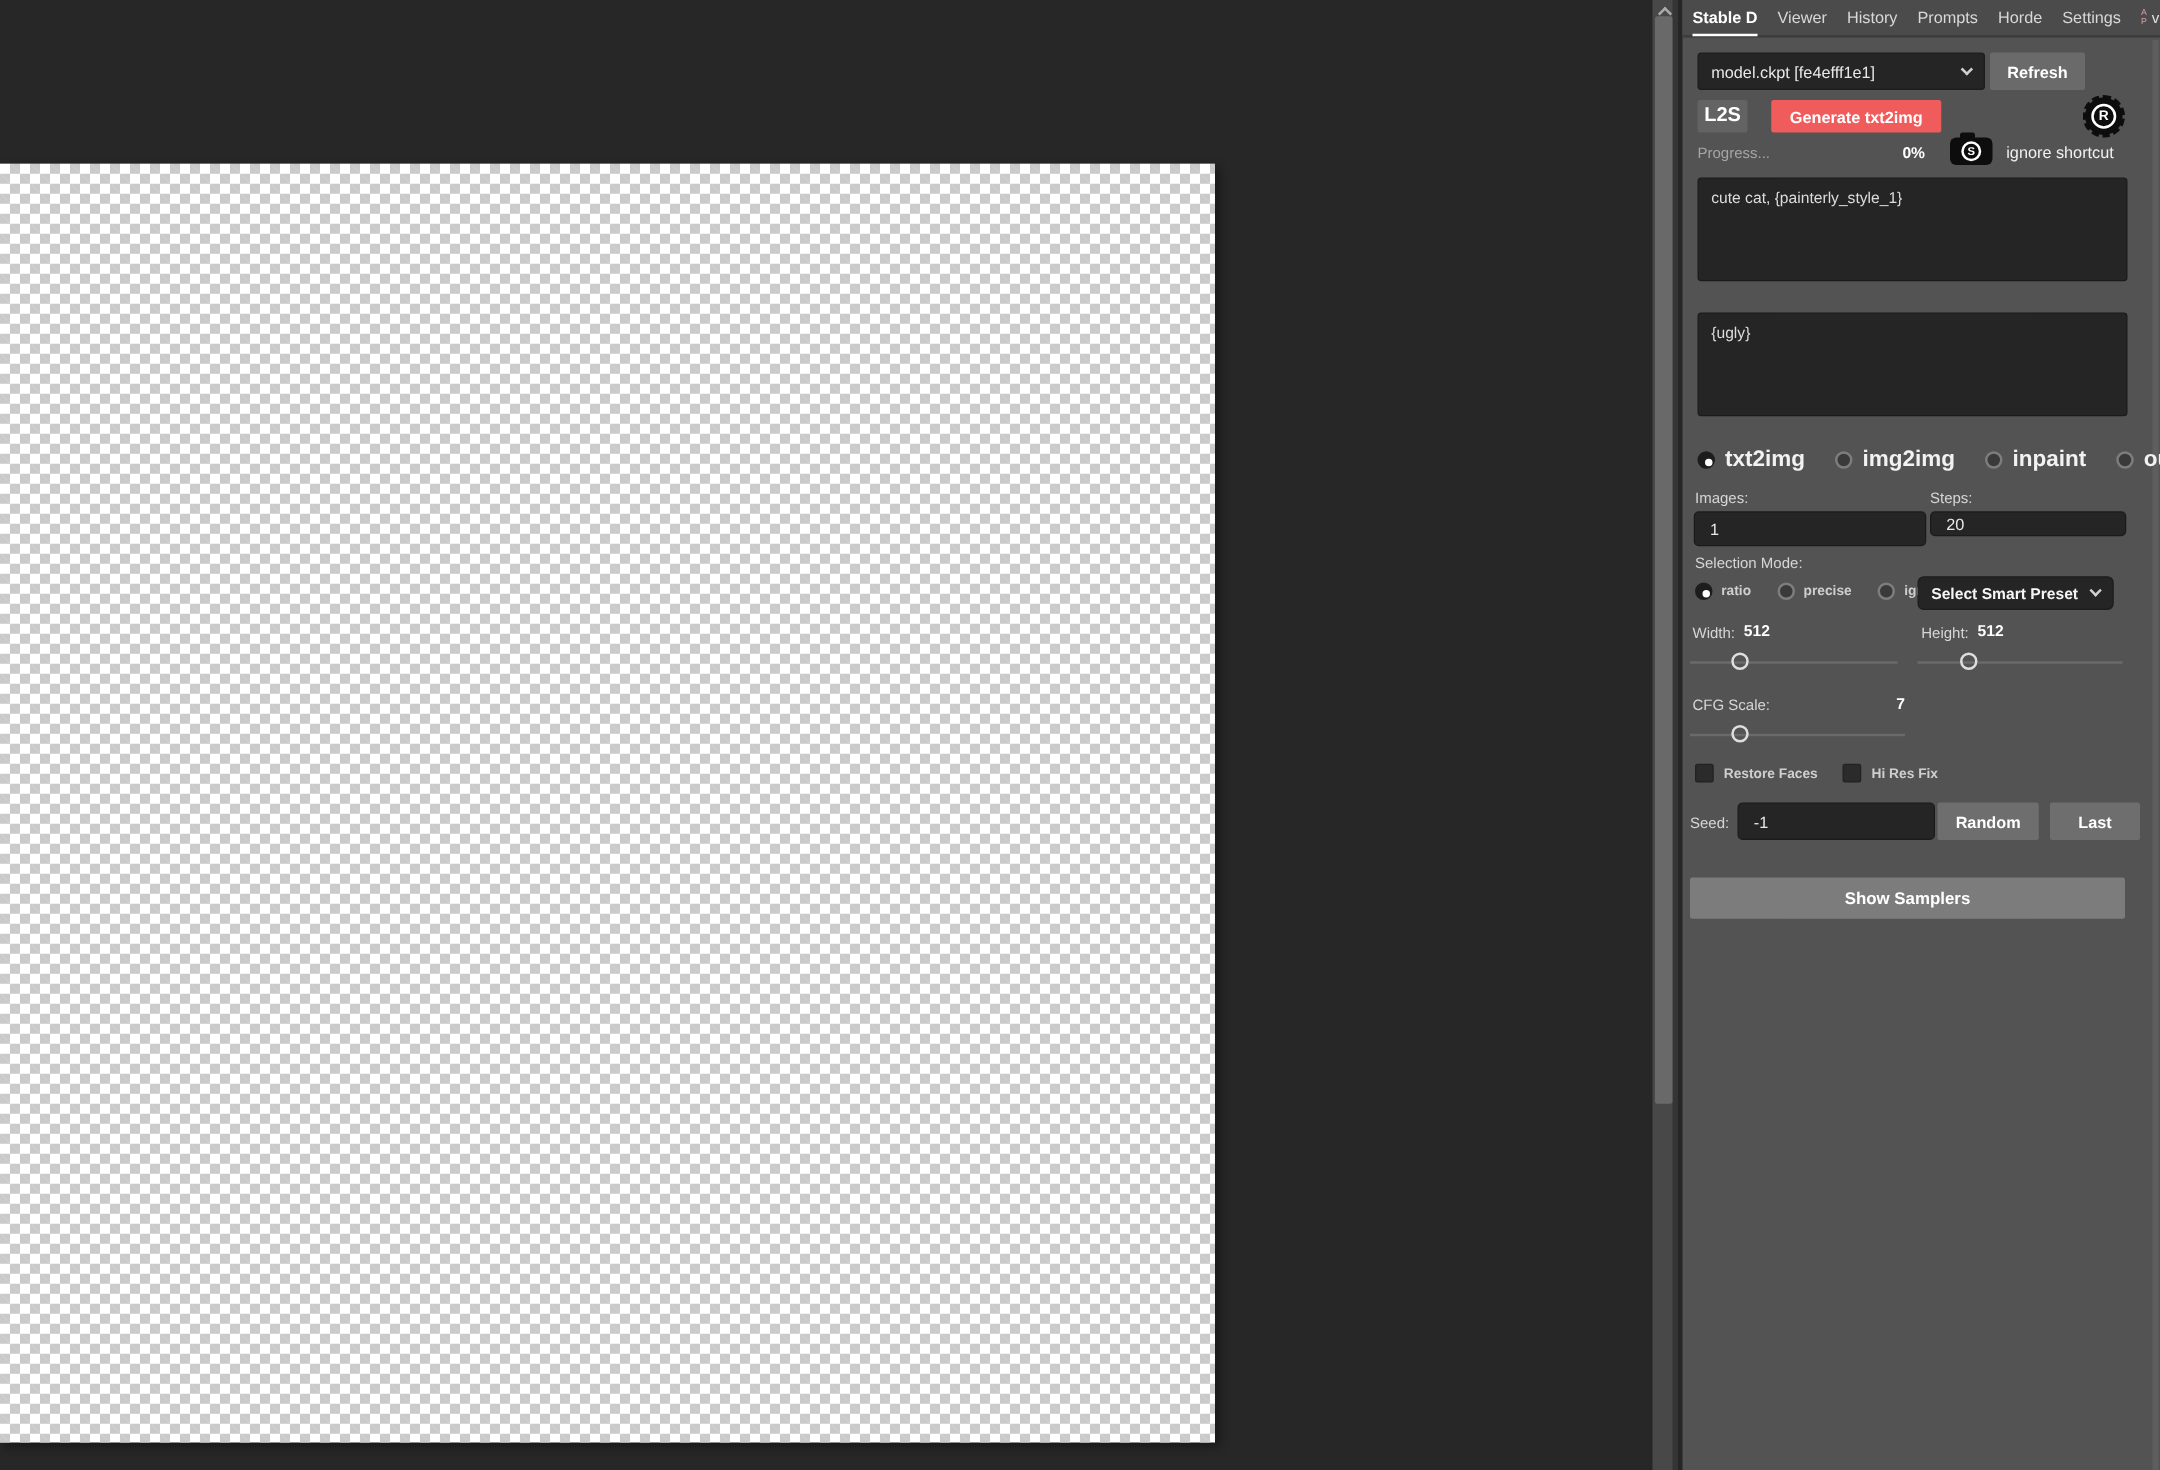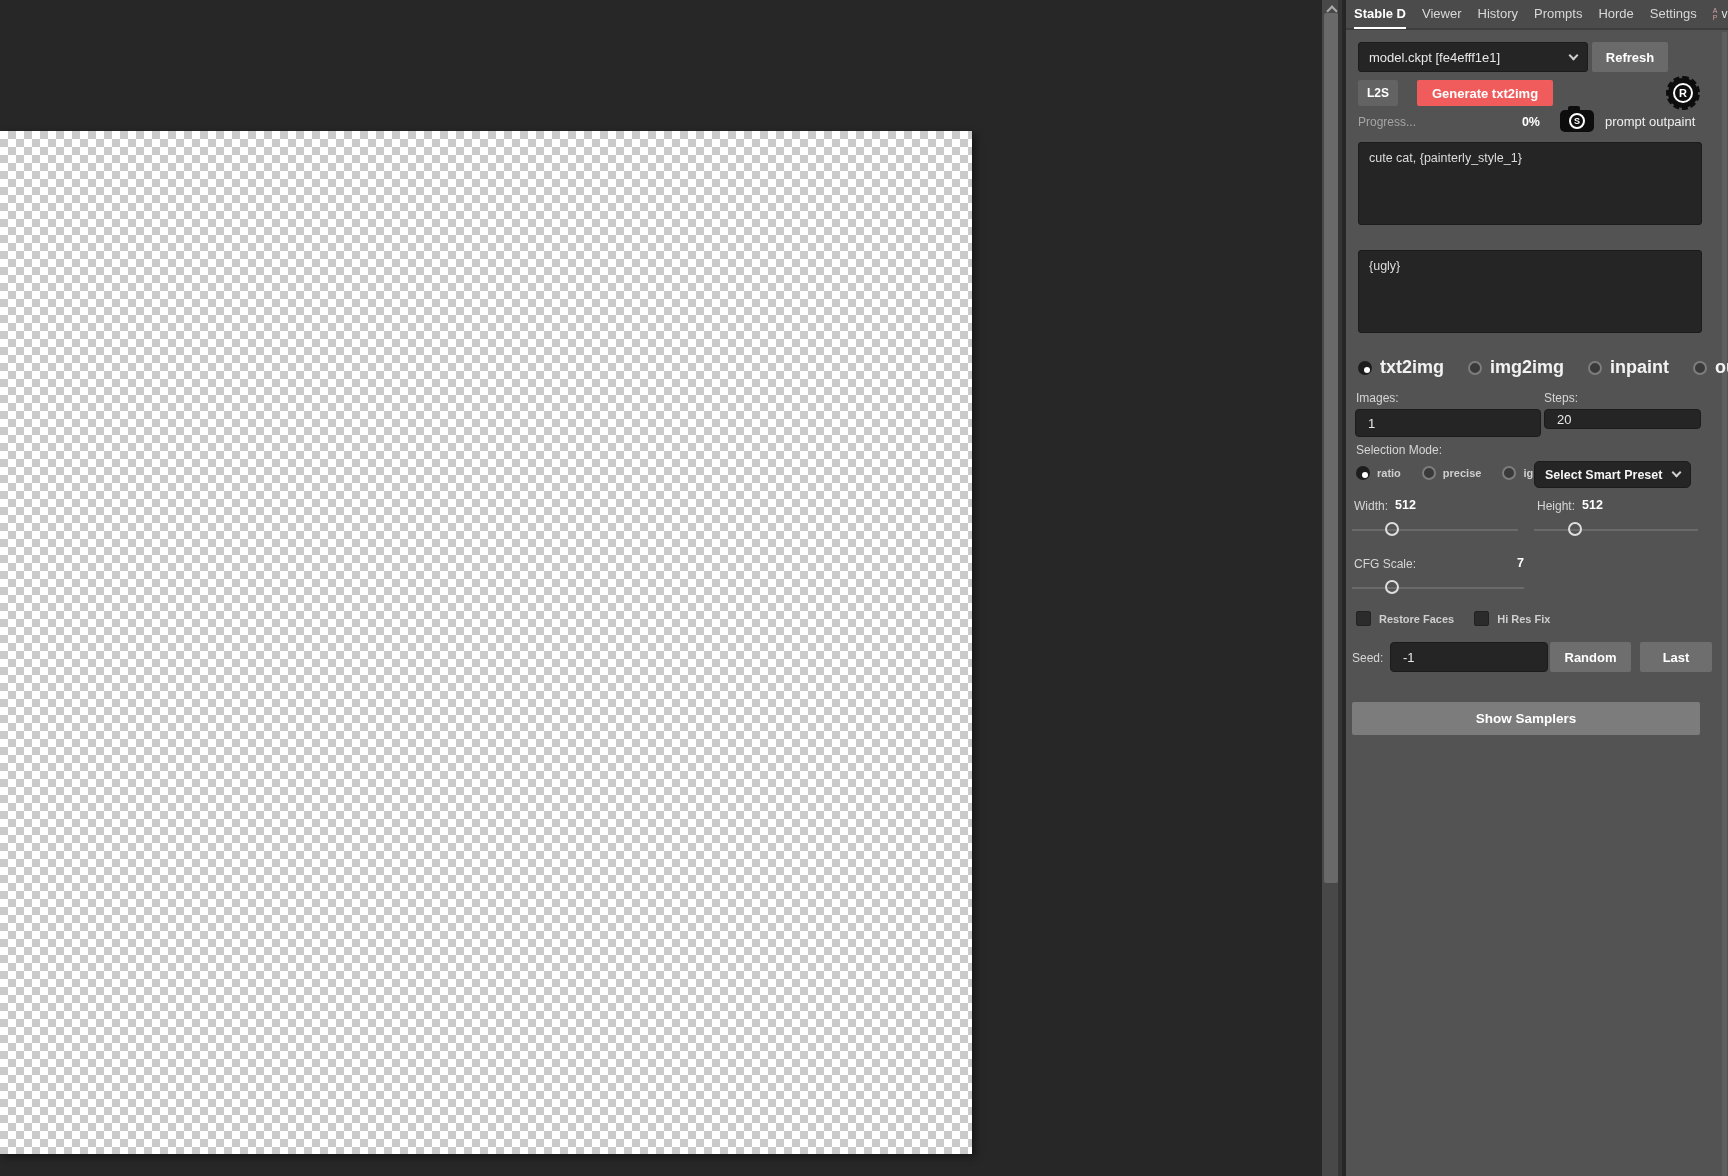--- a/index.html
+++ b/index.html
@@ -108,37 +108,37 @@
       </div>
     </div>
     <div class="panel-scrollhint"></div>
 
     <div class="dd abs" style="left:12px; top:42px; width:230px; height:30px;">
       <span class="dd-label">model.ckpt [fe4efff1e1]</span>
       <span class="chev-down"></span>
     </div>
     <div class="btn btn-gray abs" style="left:246px; top:42px; width:76px; height:30px; font-size:13px;">Refresh</div>
 
-    <div class="btn btn-gray2 abs" style="left:12px; top:80px; width:40px; height:26px; font-size:12px;">L2S</div>
+    <div class="btn btn-gray2 abs" style="left:12px; top:80px; width:40px; height:26px; font-size:16px;">L2S</div>
     <div class="btn btn-red abs" style="left:71px; top:80px; width:136px; height:26px; font-size:13px;">Generate txt2img</div>
     <div class="cam-icon abs" style="left:214px; top:76px;">
       <div class="cam-top"></div>
       <div class="cam-body"></div>
       <div class="cam-lens">S</div>
     </div>
     <div class="gear-icon abs" style="left:322px; top:78px;">
       <div class="gear-inner">R</div>
     </div>
 
     <div class="row-flex abs" style="left:12px; top:113px; width:182px; height:18px; justify-content:space-between;">
       <span class="dim-label">Progress...</span>
       <span class="bold-val" style="font-size:12.5px;">0%</span>
     </div>
     <div class="checkbox checked abs" style="left:236px; top:113px;"></div>
-    <div class="abs" style="left:259px; top:114px; font-size:13px; color:#f0f0f0;">prompt outpaint</div>
+    <div class="abs" style="left:259px; top:114px; font-size:13px; color:#f0f0f0;">ignore shortcut</div>
 
     <textarea class="prompt-box abs" style="left: 12px; top: 142px; height: 83px;">cute cat, {painterly_style_1}</textarea>
     <textarea class="prompt-box abs" style="left: 12px; top: 250px; height: 83px;">{ugly}</textarea>
 
     <div class="row-flex abs" style="left:12px; top:357px; gap:8px;">
       <div class="radio selected"></div>
       <span class="mode-label">txt2img</span>
       <div class="radio" style="margin-left:16px;"></div>
       <span class="mode-label">img2img</span>
       <div class="radio" style="margin-left:16px;"></div>

